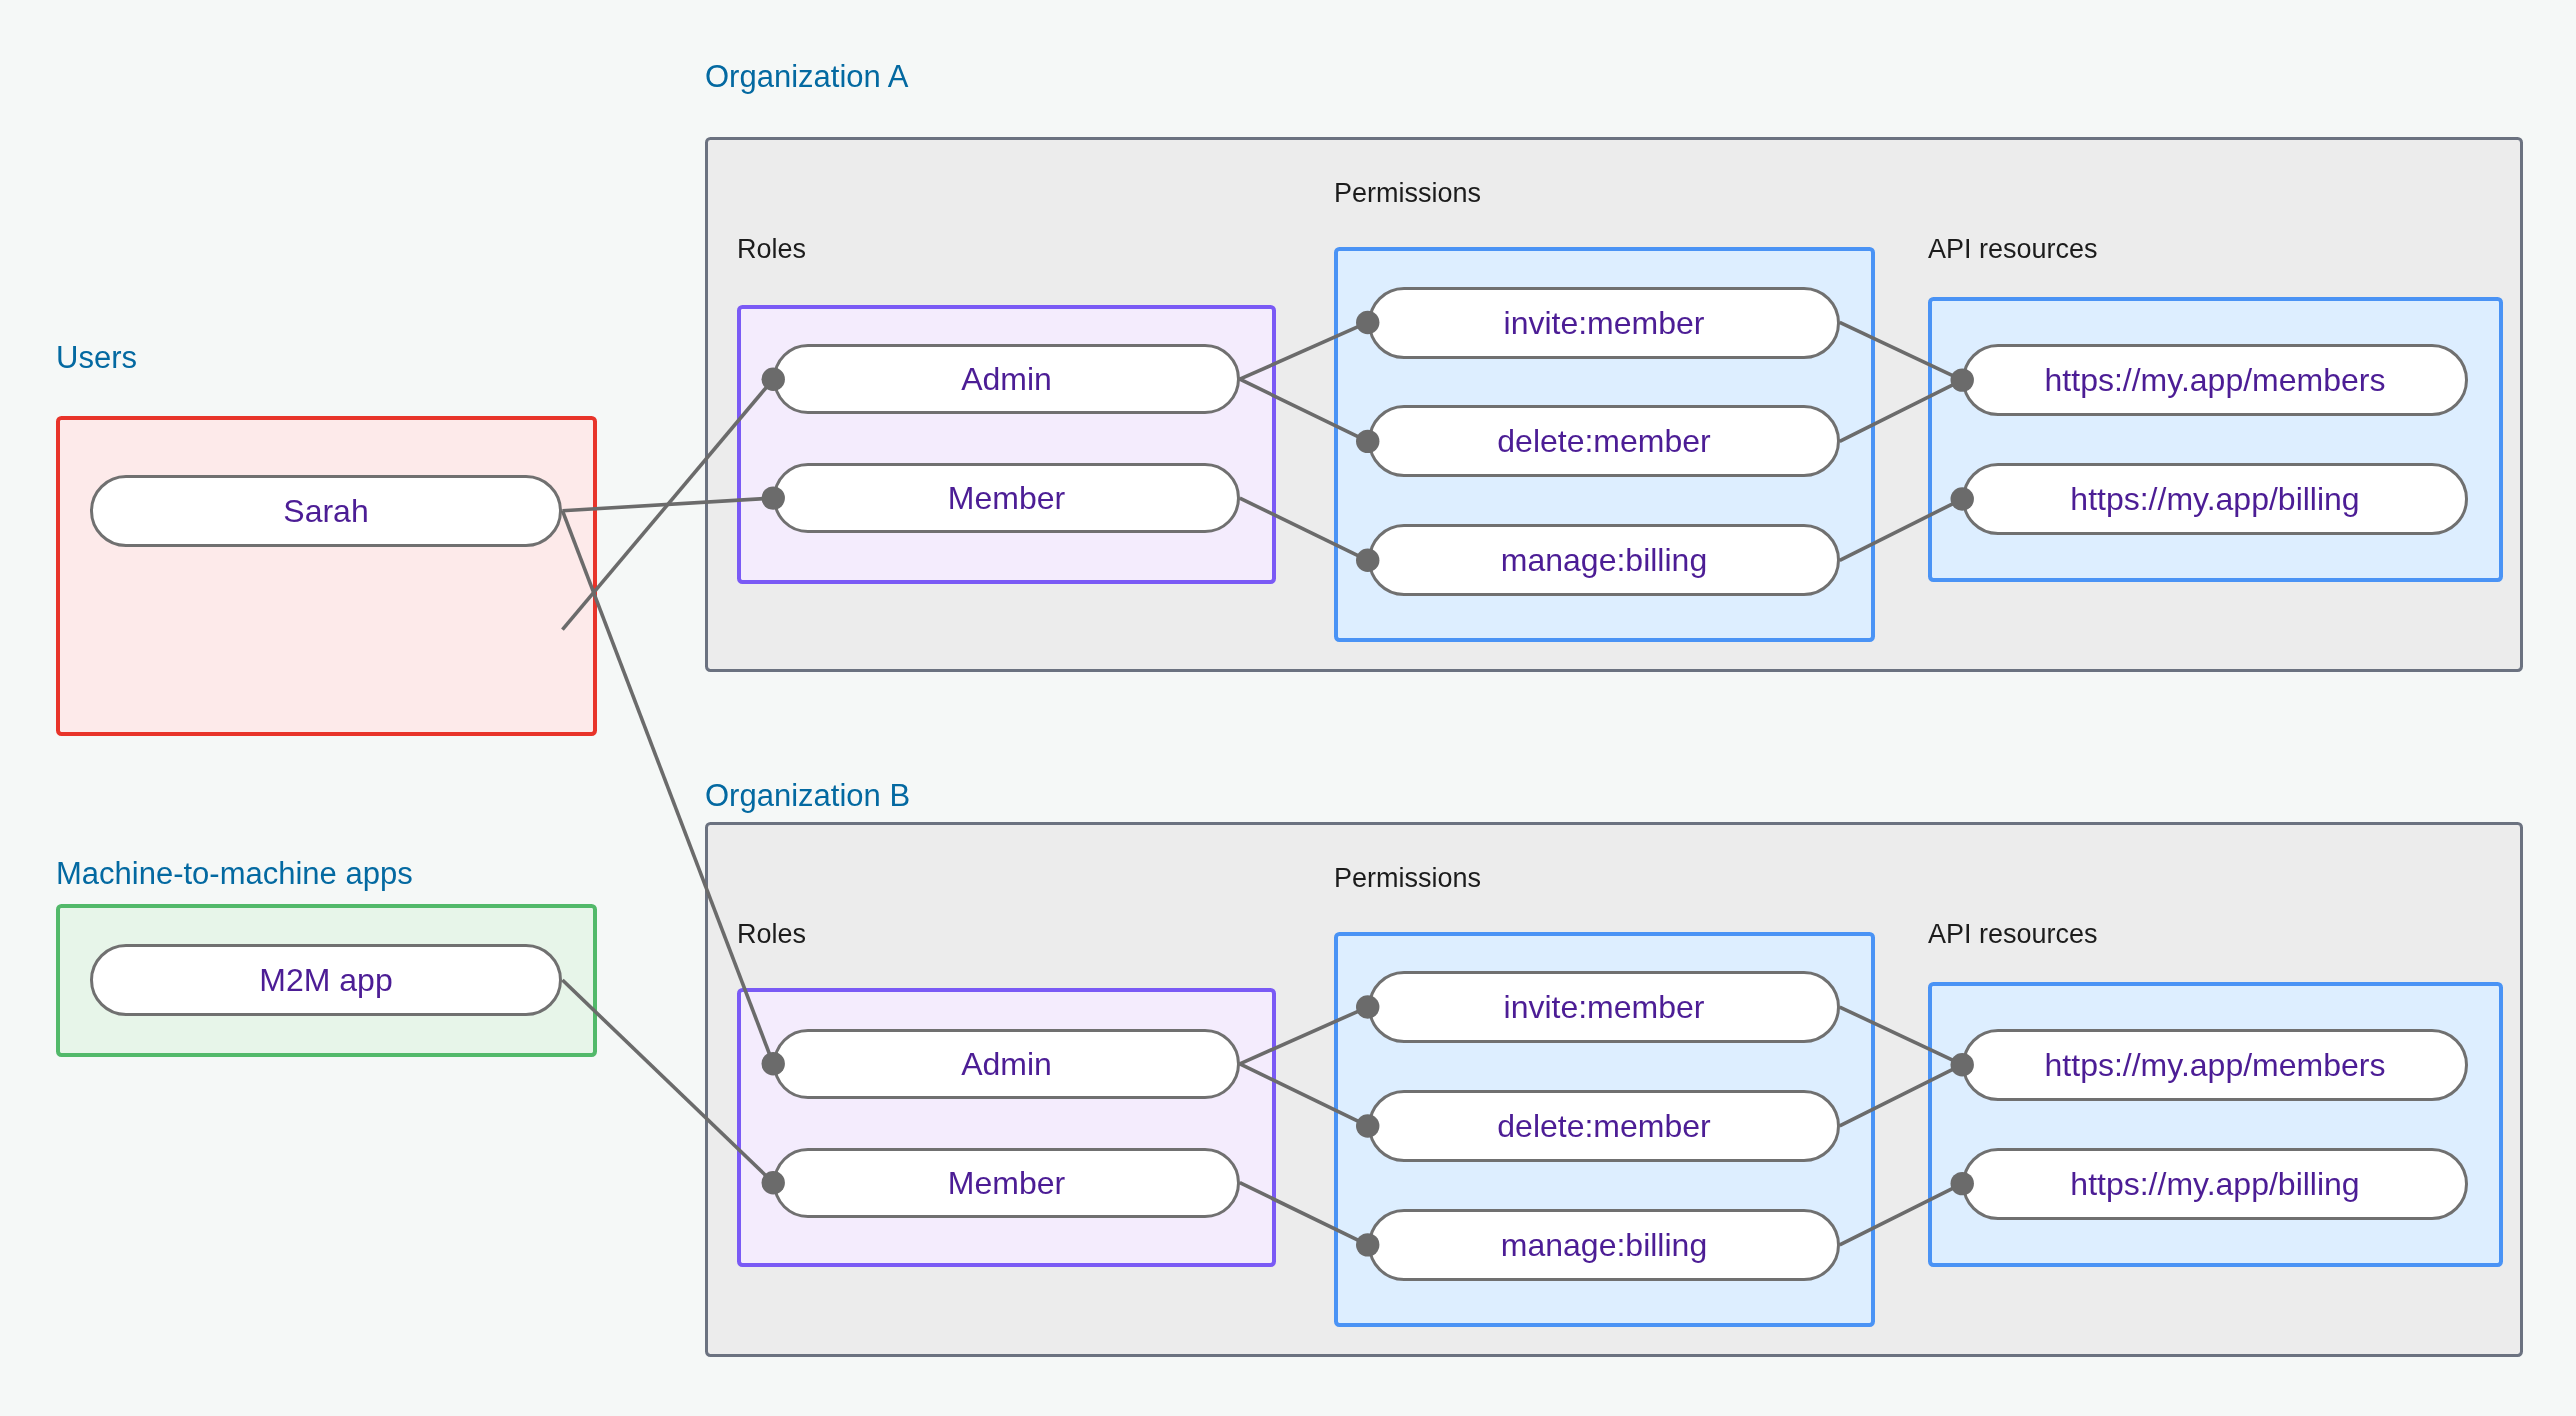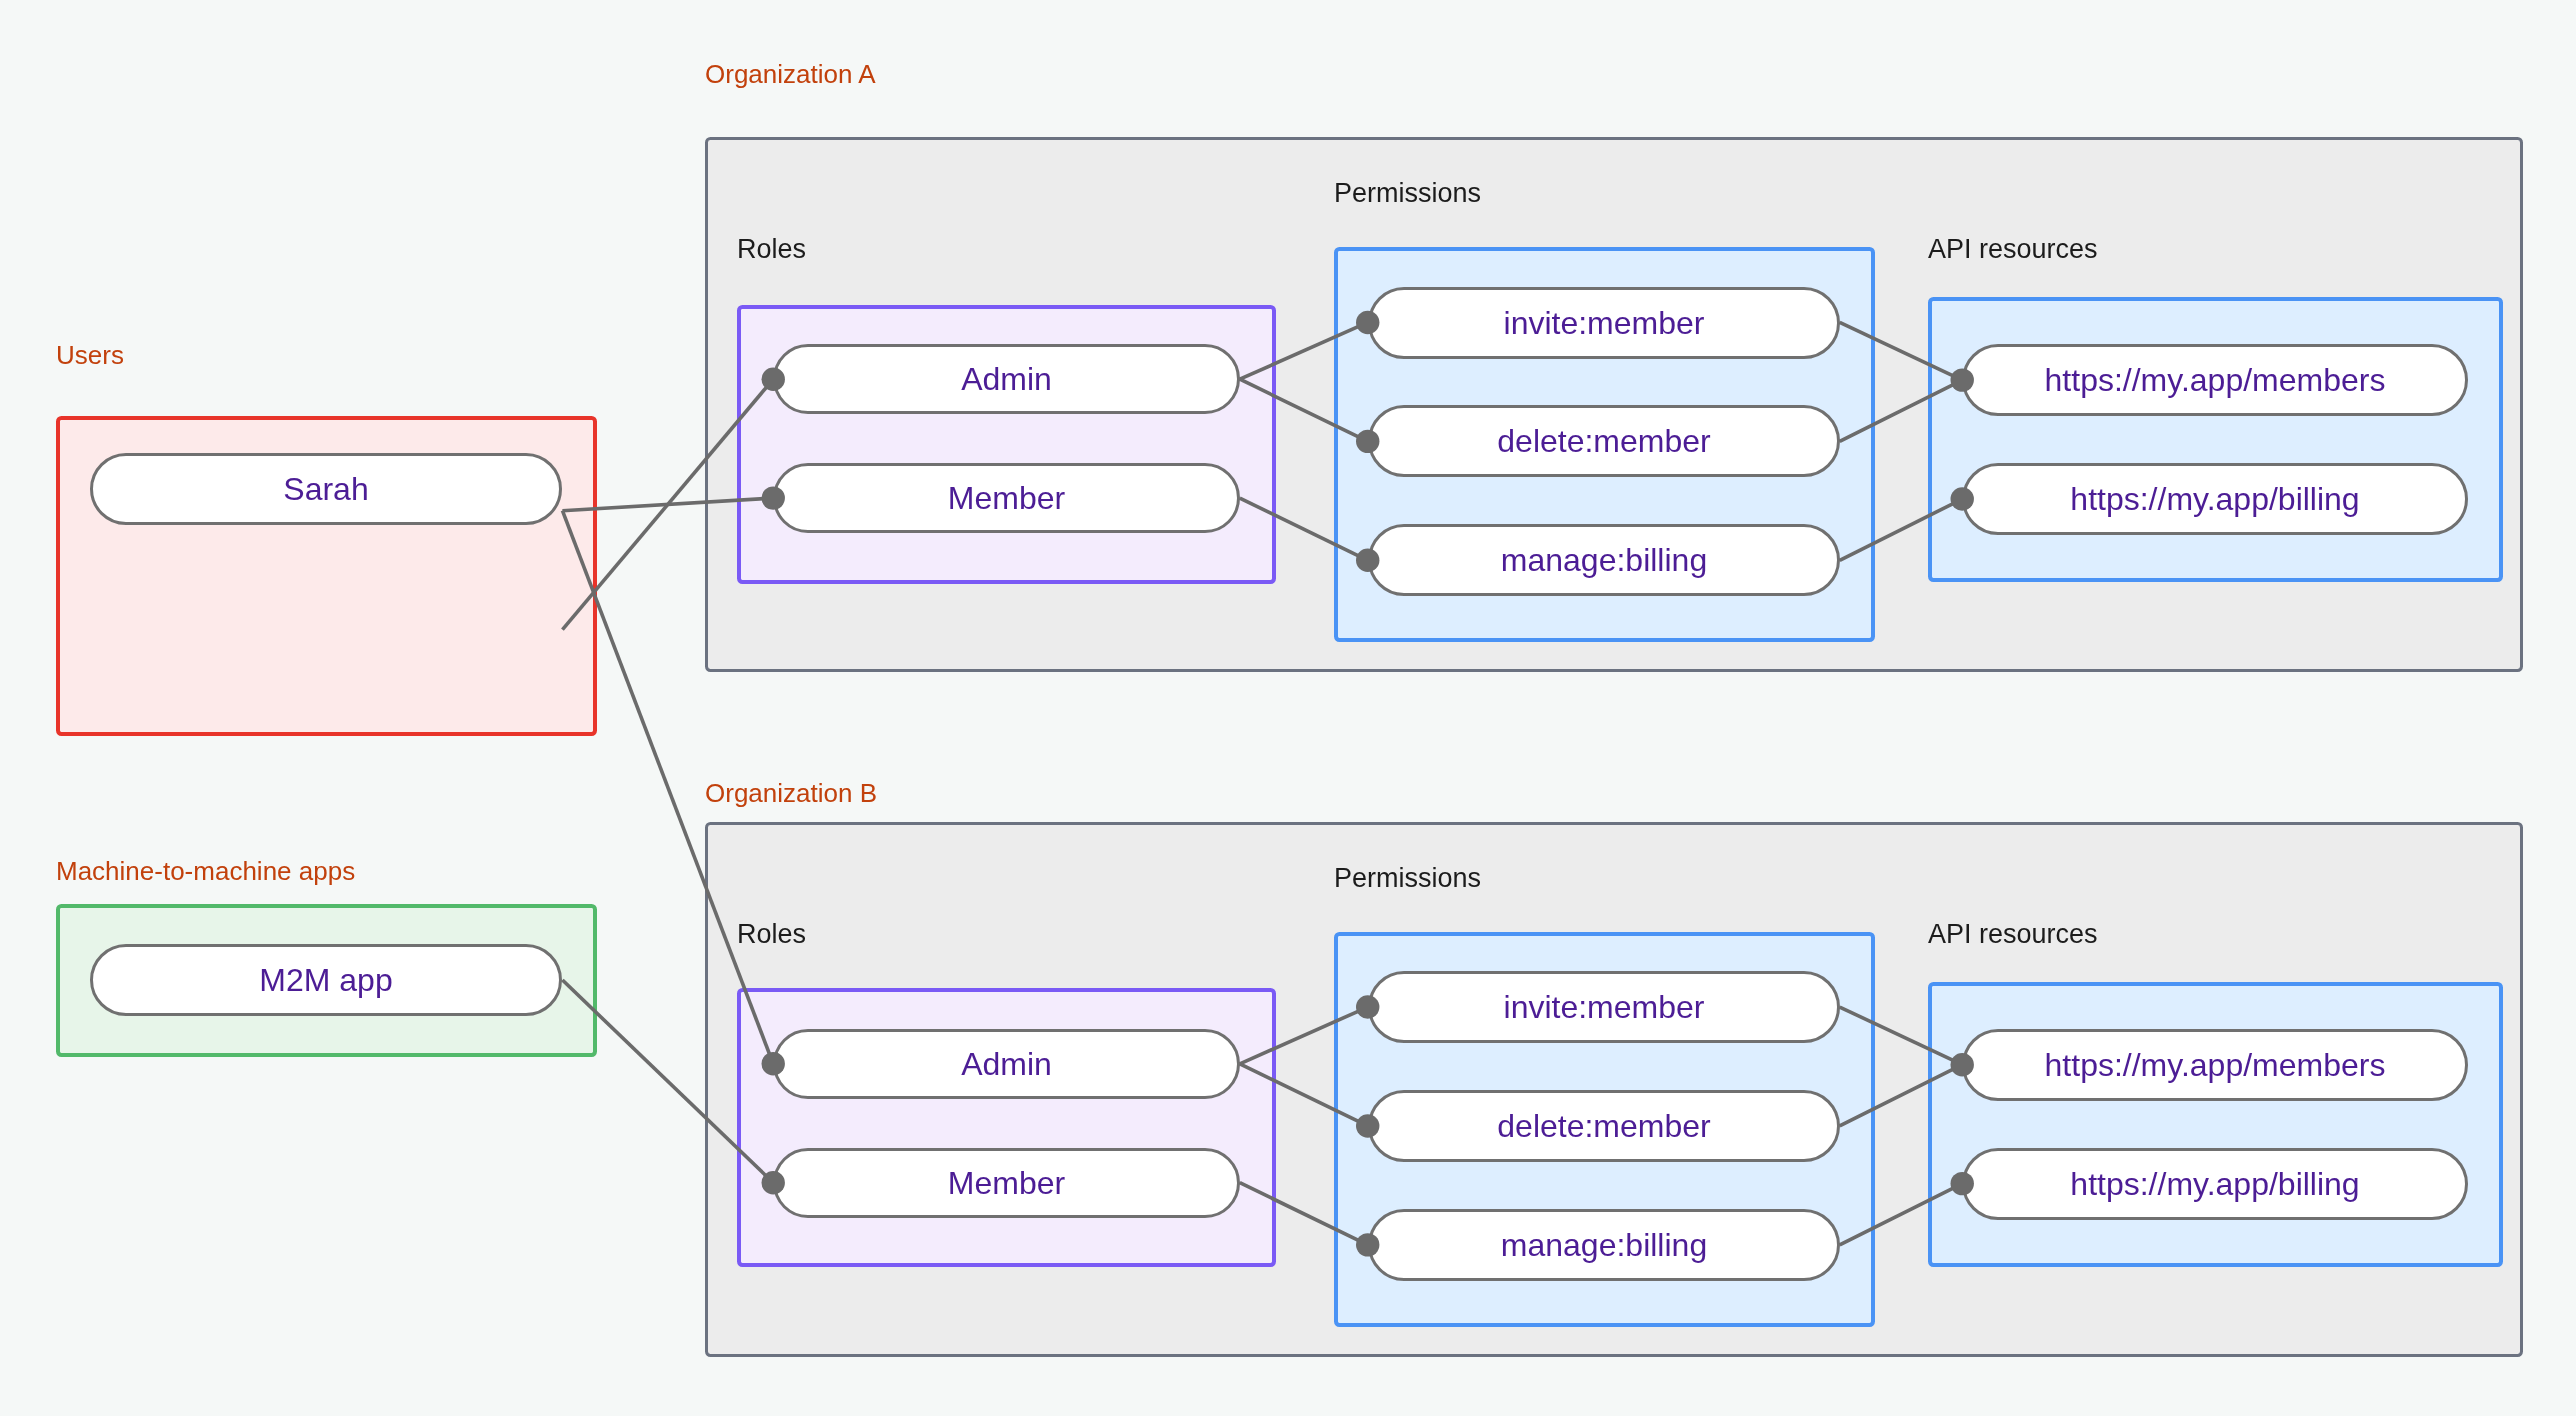--- a/index.html
+++ b/index.html
@@ -22,23 +22,23 @@
     position: absolute;
     left: 0;
     top: 0;
     width: 2576px;
     height: 1416px;
     pointer-events: none;
     z-index: 5;
   }
   .group-label {
     position: absolute;
-    font-size: 26px;
+    font-size: 31px;
     line-height: 1;
-    color: #c2410c;
+    color: #0369a1;
     white-space: nowrap;
     z-index: 6;
   }
   .inner-label {
     position: absolute;
     font-size: 27px;
     line-height: 1;
     color: #1c1c1c;
     white-space: nowrap;
     z-index: 6;
@@ -134,21 +134,21 @@
 
   <div class="pill" style="left:1368px; top:971px; width:472px; height:72px;">invite:member</div>
   <div class="pill" style="left:1368px; top:1090px; width:472px; height:72px;">delete:member</div>
   <div class="pill" style="left:1368px; top:1209px; width:472px; height:72px;">manage:billing</div>
 
   <div class="pill pill-url" style="left:1962px; top:1029px; width:506px; height:72px;">https://my.app/members</div>
   <div class="pill pill-url" style="left:1962px; top:1148px; width:506px; height:72px;">https://my.app/billing</div>
 
   <div class="group-label" style="left:56px; top:342px;">Users</div>
   <div class="box box-users" style="left:56px; top:416px; width:541px; height:320px;"></div>
-  <div class="pill" style="left:90px; top:453px; width:472px; height:72px;">Sarah</div>
+  <div class="pill" style="left:90px; top:475px; width:472px; height:72px;">Sarah</div>
 
   <div class="group-label" style="left:56px; top:838px;margin-top:20px;">Machine-to-machine apps</div>
   <div class="box box-m2m" style="left:56px; top:904px; width:541px; height:153px;"></div>
   <div class="pill" style="left:90px; top:944px; width:472px; height:72px;">M2M app</div>
 
   <svg id="edges" viewBox="0 0 2859 1572" xmlns="http://www.w3.org/2000/svg">
     <g stroke="#6b6b6b" stroke-width="4" fill="none">
 
       <line x1="624" y1="567" x2="858" y2="553"></line>
 

